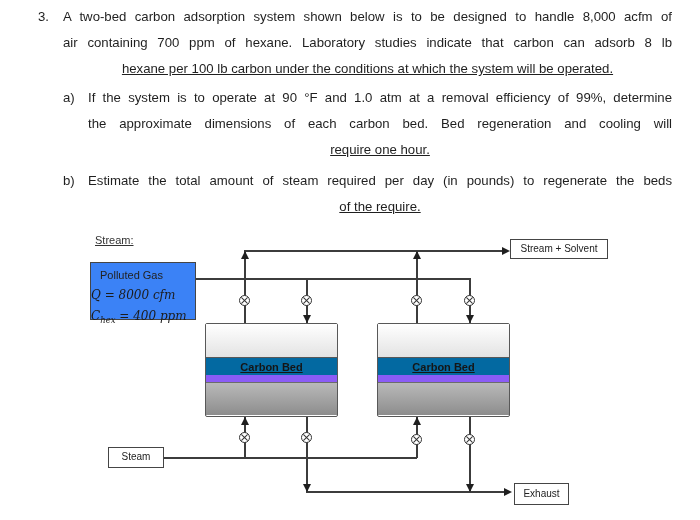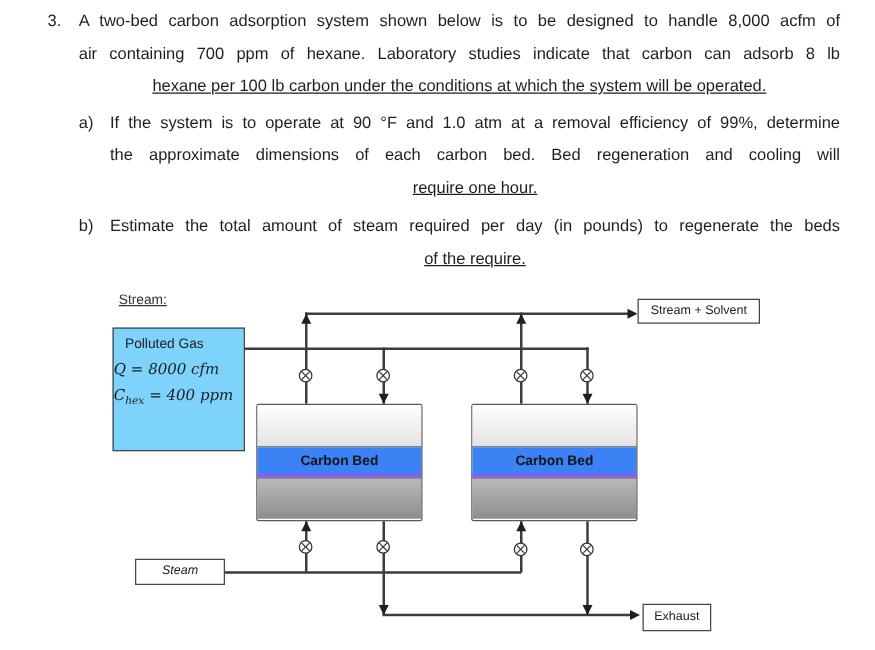--- a/index.html
+++ b/index.html
@@ -39,40 +39,40 @@
   .arr.up    { border-left:4px solid transparent; border-right:4px solid transparent; border-bottom:8px solid #1f1f1f; }
   .arr.down  { border-left:4px solid transparent; border-right:4px solid transparent; border-top:8px solid #1f1f1f; }
   .arr.right { border-top:4px solid transparent; border-bottom:4px solid transparent; border-left:8px solid #1f1f1f; }
 
   
   .givens {
     position:absolute; left:95px; top:234px; font-size:11px; color:#333;
     text-decoration:underline;
   }
   .pgbox {
-    position:absolute; left:90px; top:262px; width:106px; height:99px;
-    background:#7dd3fc; border:1.4px solid #454545; font-size:11px; color:#222;
+    position:absolute; left:90px; top:262px; width:106px; height:58px;
+    background:#3b82f6; border:1.4px solid #454545; font-size:11px; color:#222;
   }
   .pgbox .pgtitle { padding:6px 0 0 9px; }
   .math {
     font-family:"DejaVu Serif", serif; font-style:italic; font-size:12px;
     text-align:left; margin-top:7px; color:#1c1c1c;
   }
   .math sub { font-size:8.5px; font-style:italic; }
 
   
   .bed {
     position:absolute; top:323px; width:133px; height:94px;
     border:1.2px solid #585858; border-radius:2px; background:#fff;
   }
   .bed .sec-top { height:34px; background:linear-gradient(#ffffff, #e3e3e3); border-bottom:1px solid #585858; }
   .bed .sec-mid {
-    height:24px; background:#3b82f6; border-bottom:3px solid #8b5cf6;
+    height:24px; background:#0369a1; border-bottom:7px solid #8b5cf6;
     font-size:11px; font-weight:bold; color:#151515;
-    display:flex; align-items:center; justify-content:center;
+    display:flex; align-items:center; justify-content:center;text-decoration:underline;
   }
   .bed .sec-bot { height:33px; background:linear-gradient(#b9b9b9, #8d8d8d); border-top:0.5px solid #6c6c6c; }
 </style>
 </head>
 <body>
 
 <div class="page">
 
   <div class="ptxt" style="left:38px; top:4px;">3.</div>
   <div class="ptxt" style="left:63px; top:4px; width:609px;">
@@ -143,17 +143,17 @@
       <div class="sec-mid">Carbon Bed</div>
       <div class="sec-bot"></div>
     </div>
     <div class="bed" style="left:377px;">
       <div class="sec-top"></div>
       <div class="sec-mid">Carbon Bed</div>
       <div class="sec-bot"></div>
     </div>
 
     <div class="dbox" style="left:510px; top:239px; width:98px; height:20px; line-height:17px;">Stream + Solvent</div>
-    <div class="dbox" style="left:108px; top:447px; width:72px; height:21px; line-height:18px;font-style:italic;">Steam</div>
+    <div class="dbox" style="left:108px; top:447px; width:56px; height:21px; line-height:18px;">Steam</div>
     <div class="dbox" style="left:514px; top:483px; width:55px; height:22px; line-height:19px;">Exhaust</div>
 
   </div>
 </div>
 
 </body></html>

